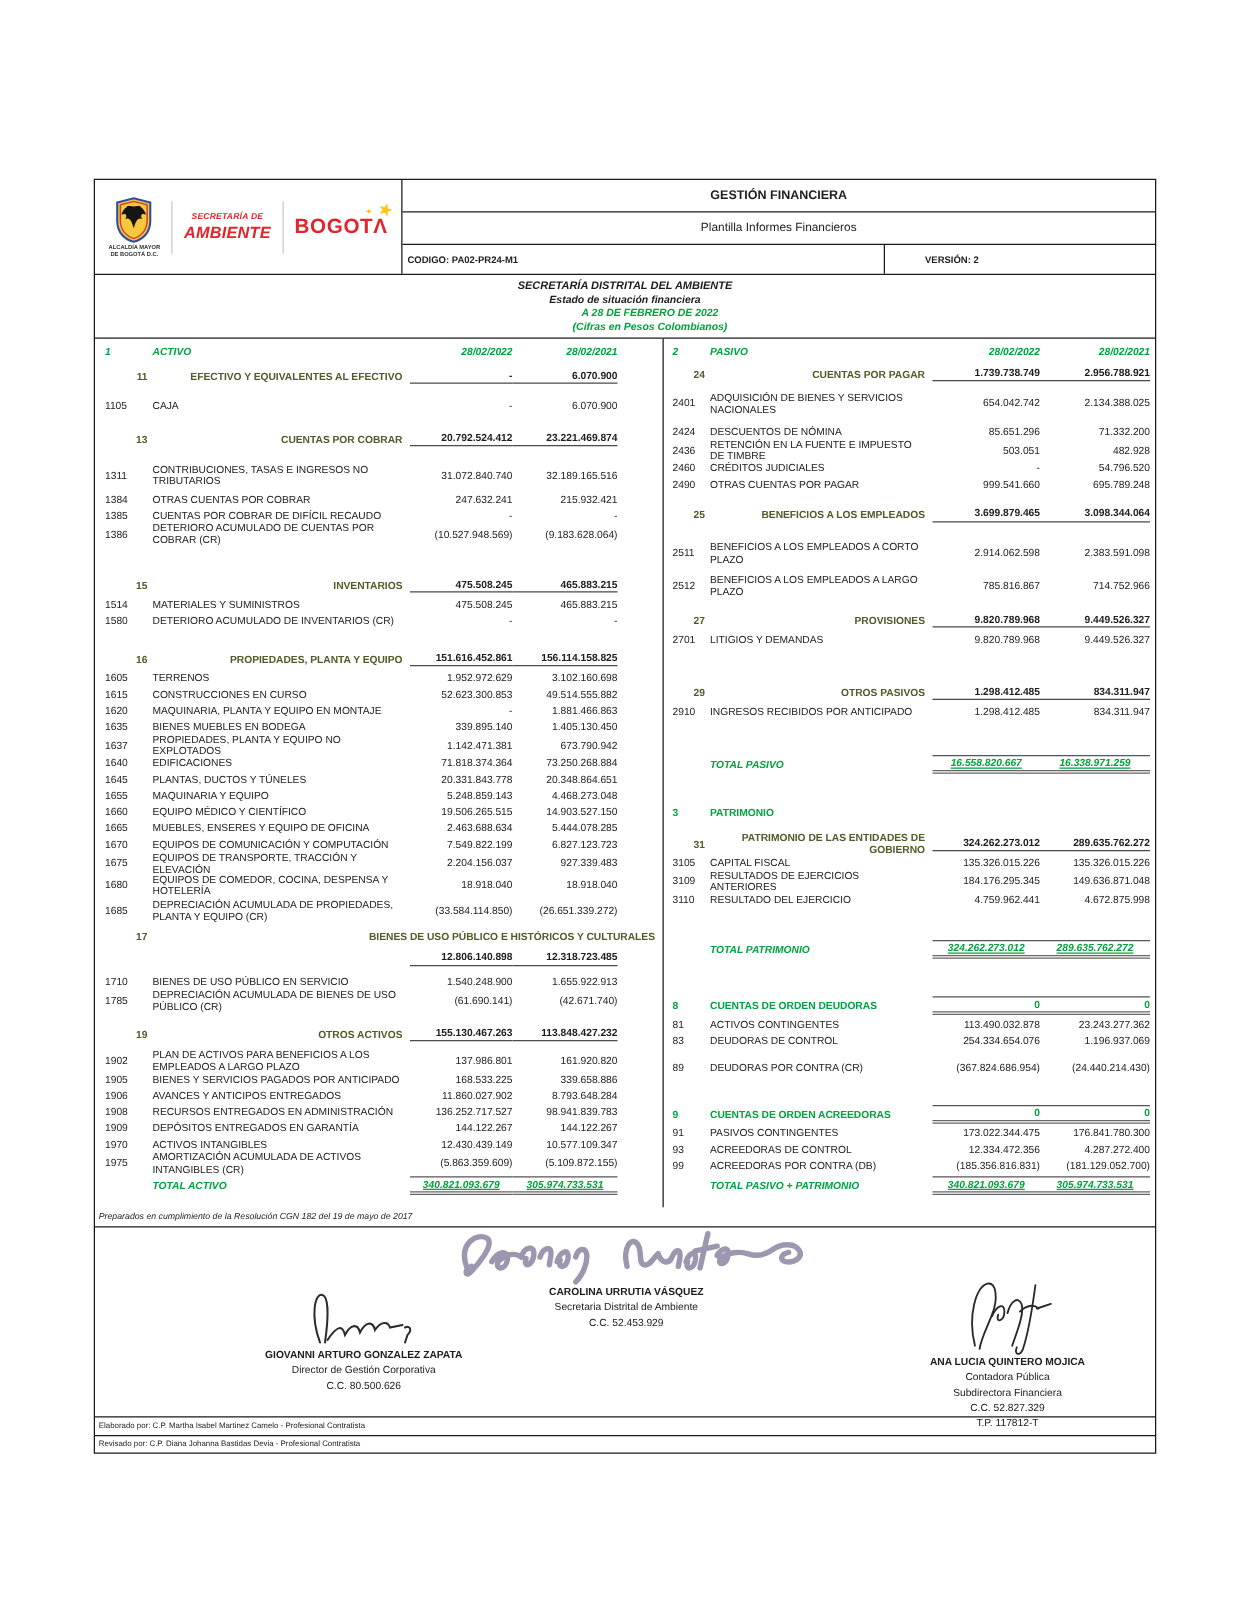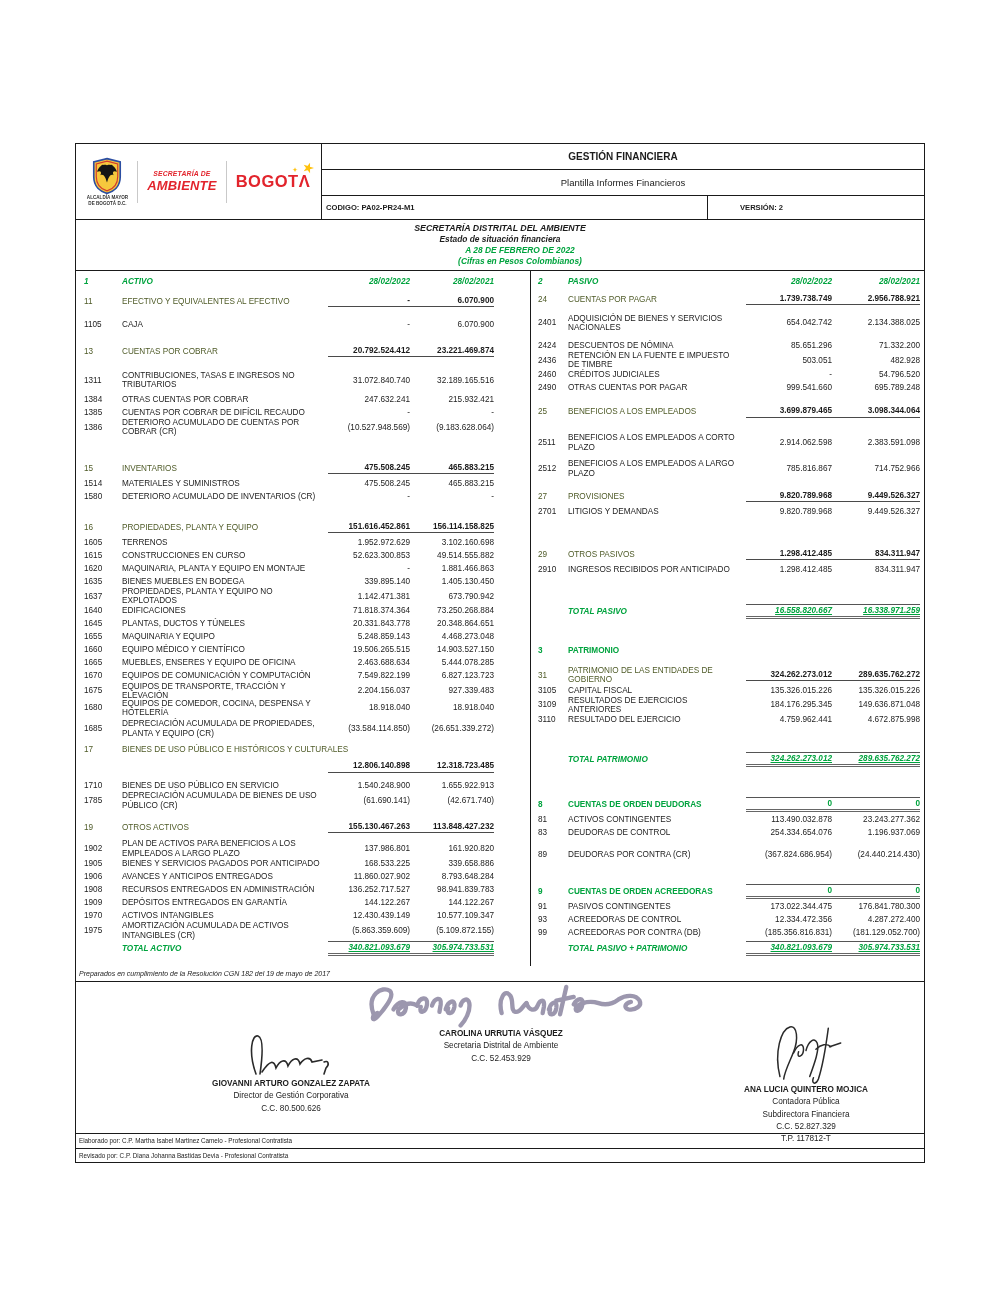--- a/index.html
+++ b/index.html
@@ -40,25 +40,25 @@
   .code{width:34px;flex:none;padding:0 4px 0 8px;box-sizing:content-box;}
   .label{flex:1;padding-right:6px;}
   .v{flex:none;text-align:right;box-sizing:border-box;}
   .colL .v1{width:82px;}
   .colL .v2{width:84px;margin-right:36px;}
   .colR .code{width:26px;padding-left:7px;}
   .colR .v1{width:86px;}
   .colR .v2{width:88px;margin-right:4px;}
   .row.hed{min-height:15px;color:#00a33e;font-weight:bold;font-style:italic;margin-bottom:2px;}
   .row.sec{min-height:17px;}
-  .row.sec .code,.row.sec .label{font-weight:normal;color:#4f5b28;}
+  .row.sec .code,.row.sec .label{font-weight:bold;color:#4f5b28;text-align:right;}
   .row.sec .v{font-weight:bold;border-bottom:1.3px solid #4a4a4a;padding-bottom:1px;}
   .row.itm{color:#222;}
   .row.tot{min-height:19px;color:#00a33e;font-weight:bold;font-style:italic;}
-  .row.tot .v{border-top:1px solid #555;border-bottom:3px double #666;text-decoration:underline;padding:1px 0;}
+  .row.tot .v{border-top:1px solid #555;border-bottom:3px double #666;text-decoration:underline;padding:1px 0;text-align:center;}
   .row.ord{min-height:17px;}
   .row.ord .code,.row.ord .label{color:#00a33e;font-weight:bold;}
   .row.ord .v{color:#00a33e;font-weight:bold;border-top:1px solid #555;border-bottom:3px double #666;padding:1px 0;}
   .row.ghd{min-height:15px;color:#00a33e;font-weight:bold;}
   .row.pin{margin-top:auto;}
   .gap{flex:none;}
   .sec2wrap{display:flex;flex-direction:column;}
 
   
   .note{height:15px;flex:none;border-bottom:1.4px solid #1a1a1a;display:flex;align-items:center;padding-left:3px;font-size:7px;font-style:italic;color:#222;}

